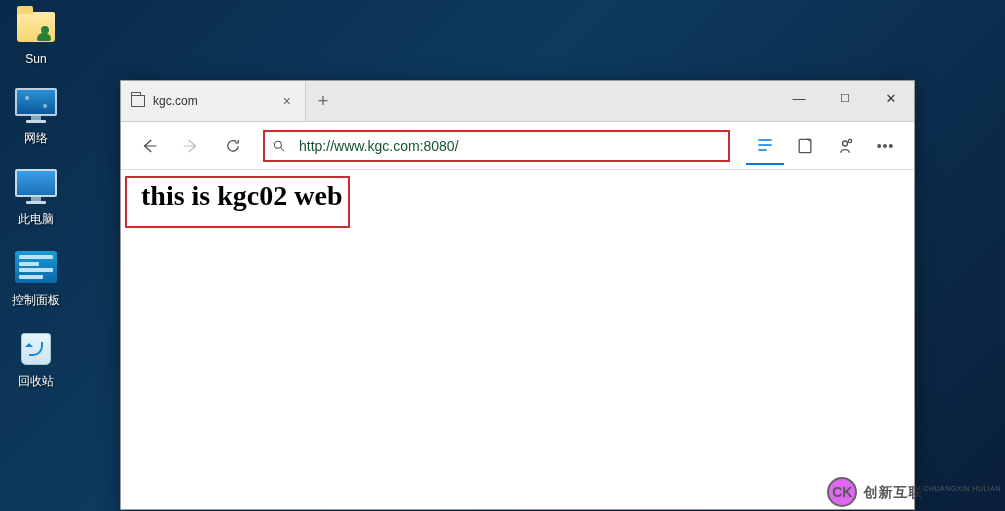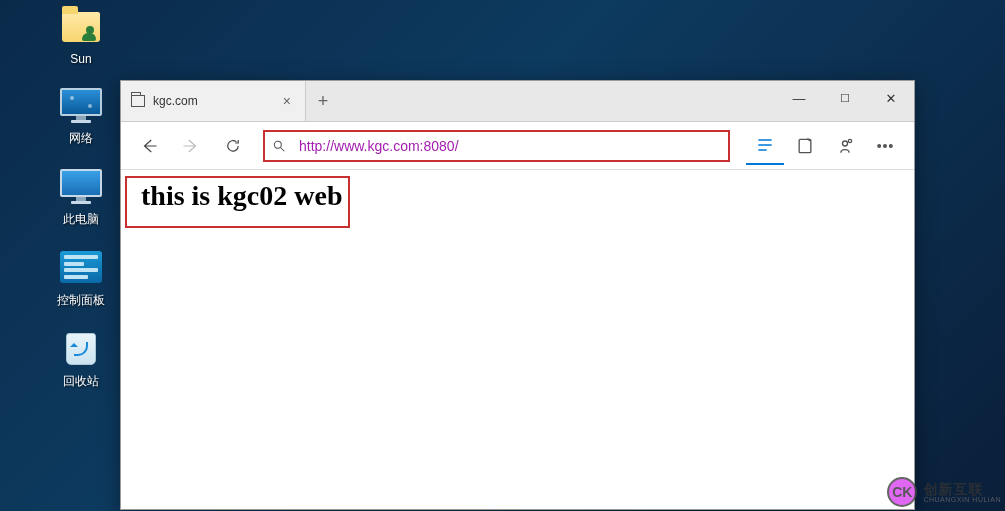--- a/index.html
+++ b/index.html
@@ -1,21 +1,21 @@
 <!DOCTYPE html>
 <html><head>
 <meta charset="utf-8">
 <style>
   * { box-sizing: border-box; margin: 0; padding: 0; }
   html, body { width: 1005px; height: 511px; overflow: hidden; font-family: "Segoe UI", "Microsoft YaHei", sans-serif; }
   body { background: linear-gradient(135deg, #0a2a4a 0%, #0d3a5f 40%, #0a1f3a 100%); position: relative; }
 
   
   .desktop { position: absolute; top: 0; left: 0; width: 80px; padding-top: 6px; }
-  .desktop-icon { width: 72px; display: flex; flex-direction: column; align-items: center; margin-bottom: 18px; cursor: pointer; margin-left: 45px; }
+  .desktop-icon { width: 72px; display: flex; flex-direction: column; align-items: center; margin-bottom: 18px; cursor: pointer; }
   .desktop-icon .ico { width: 42px; height: 42px; display: flex; align-items: center; justify-content: center; }
   .desktop-icon .label { color: #fff; font-size: 12px; margin-top: 4px; text-shadow: 1px 1px 2px rgba(0,0,0,.8); text-align: center; }
 
   
   .ico-folder { width: 38px; height: 30px; background: linear-gradient(#ffe9a8, #f7d56e); border-radius: 2px 2px 3px 3px; position: relative; }
   .ico-folder::before { content: ""; position: absolute; top: -6px; left: 0; width: 16px; height: 8px; background: #f7d56e; border-radius: 2px 2px 0 0; }
   .ico-folder .person { position: absolute; right: 2px; bottom: 0; width: 16px; height: 16px; }
   .ico-folder .person .head { width: 8px; height: 8px; background: #2a7d3a; border-radius: 50%; margin: 0 auto; }
   .ico-folder .person .body { width: 14px; height: 8px; background: #2a7d3a; border-radius: 6px 6px 2px 2px; margin-top: -1px; }
 
@@ -61,35 +61,35 @@
   .win-btn { width: 46px; display: flex; align-items: center; justify-content: center; font-size: 13px; color: #333; cursor: pointer; }
   .win-max { font-size: 11px; }
 
   .navbar { height: 48px; display: flex; align-items: center; padding: 0 10px; gap: 6px; border-bottom: 1px solid #ddd; }
   .nav-btn { width: 36px; height: 36px; display: flex; align-items: center; justify-content: center; color: #555; cursor: pointer; border-radius: 2px; }
   .nav-btn svg { width: 18px; height: 18px; stroke: #444; fill: none; stroke-width: 1.6; }
   .nav-btn.disabled svg { stroke: #bbb; }
   .addr-wrap { flex: 1; display: flex; align-items: center; height: 32px; border: 2px solid #c73030; margin: 0 6px; position: relative; }
   .addr-search { width: 28px; display: flex; align-items: center; justify-content: center; }
   .addr-search svg { width: 14px; height: 14px; stroke: #555; fill: none; stroke-width: 1.8; }
-  .addr-input { flex: 1; border: none; outline: none; font-size: 14px; padding: 0 6px; color: #a21caf; height: 100%; background: transparent; }
+  .addr-input { flex: 1; border: none; outline: none; font-size: 14px; padding: 0 6px; color: #14532d; height: 100%; background: transparent; }
   .right-icons { display: flex; align-items: center; gap: 2px; margin-left: 4px; }
   .right-btn { width: 38px; height: 38px; display: flex; align-items: center; justify-content: center; cursor: pointer; }
   .right-btn svg { width: 20px; height: 20px; stroke: #555; fill: none; stroke-width: 1.6; }
   .right-btn.active { border-bottom: 2px solid #0078d7; }
   .right-btn.active svg { stroke: #0078d7; }
 
   .content { padding: 6px 4px; position: relative; height: calc(100% - 82px); }
   .content-box { border: 2px solid #c73030; display: inline-block; padding: 2px 6px 14px 14px; }
   .content-box .heading { font-family: "Times New Roman", serif; font-size: 28px; font-weight: bold; color: #000; }
 
   
   .watermark { position: absolute; bottom: 4px; right: 4px; display: flex; align-items: center; gap: 6px; opacity: .82; }
   .watermark .logo { width: 30px; height: 30px; border: 2px solid #444; border-radius: 50%; display: flex; align-items: center; justify-content: center; font-weight: bold; font-size: 14px; color: #333; background: #d946ef; }
-  .watermark .txt { display: flex; flex-direction: column; line-height: 1; }
+  .watermark .txt { display: flex; flex-direction: row; line-height: 1; }
   .watermark .cn { font-size: 14px; font-weight: bold; color: #333; letter-spacing: 1px; }
   .watermark .en { font-size: 7px; color: #666; letter-spacing: .5px; }
 </style>
 </head>
 <body>
 
 <div class="desktop">
   <div class="desktop-icon">
     <div class="ico">
       <div class="ico-folder">

